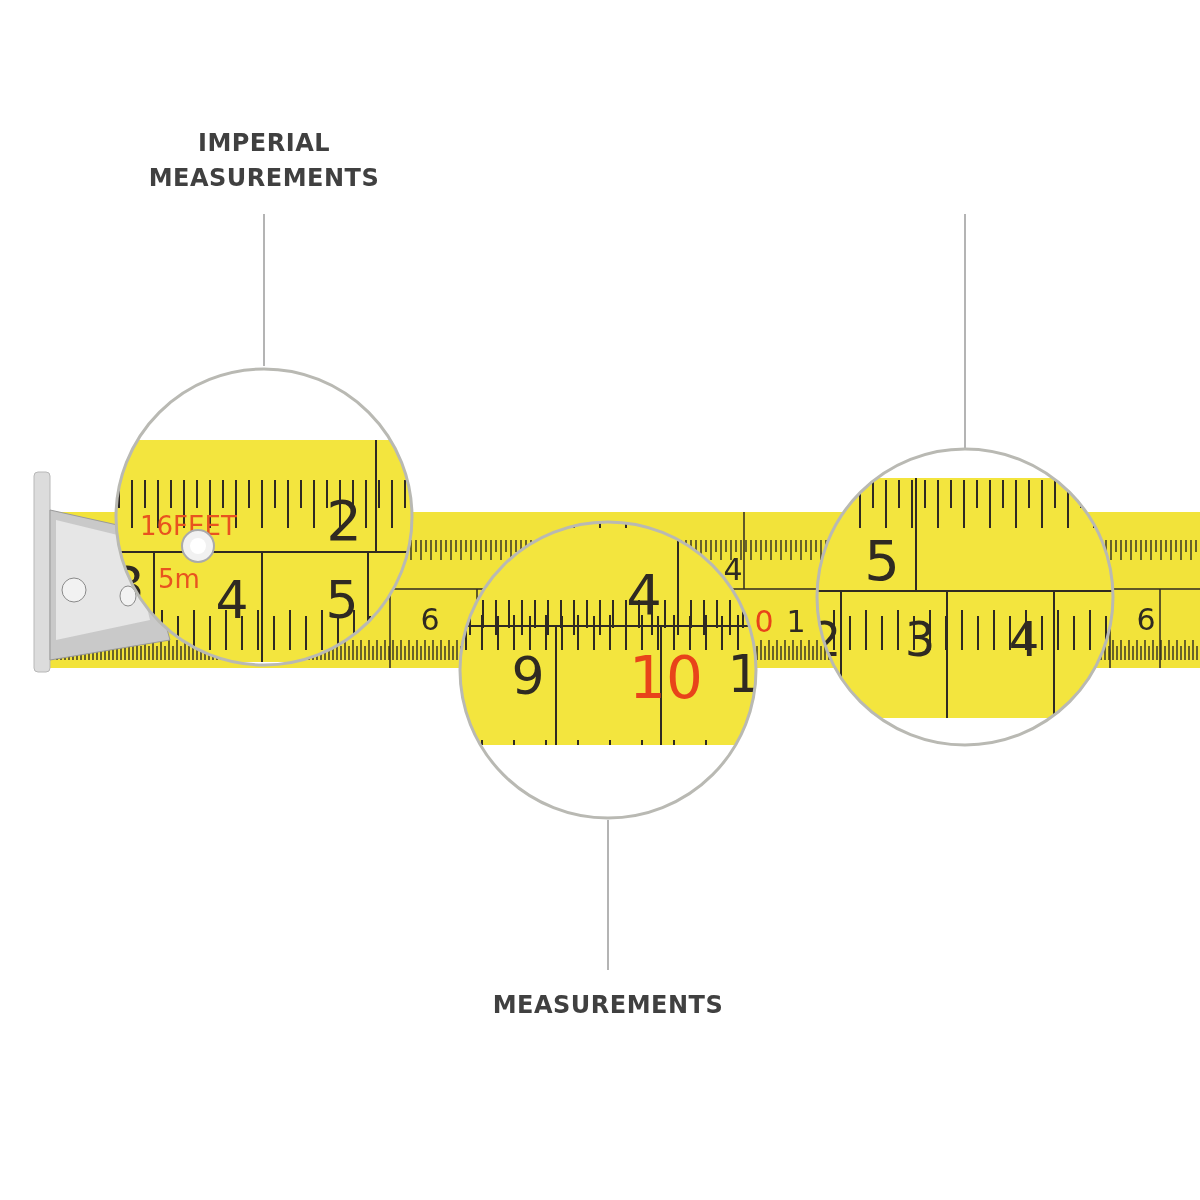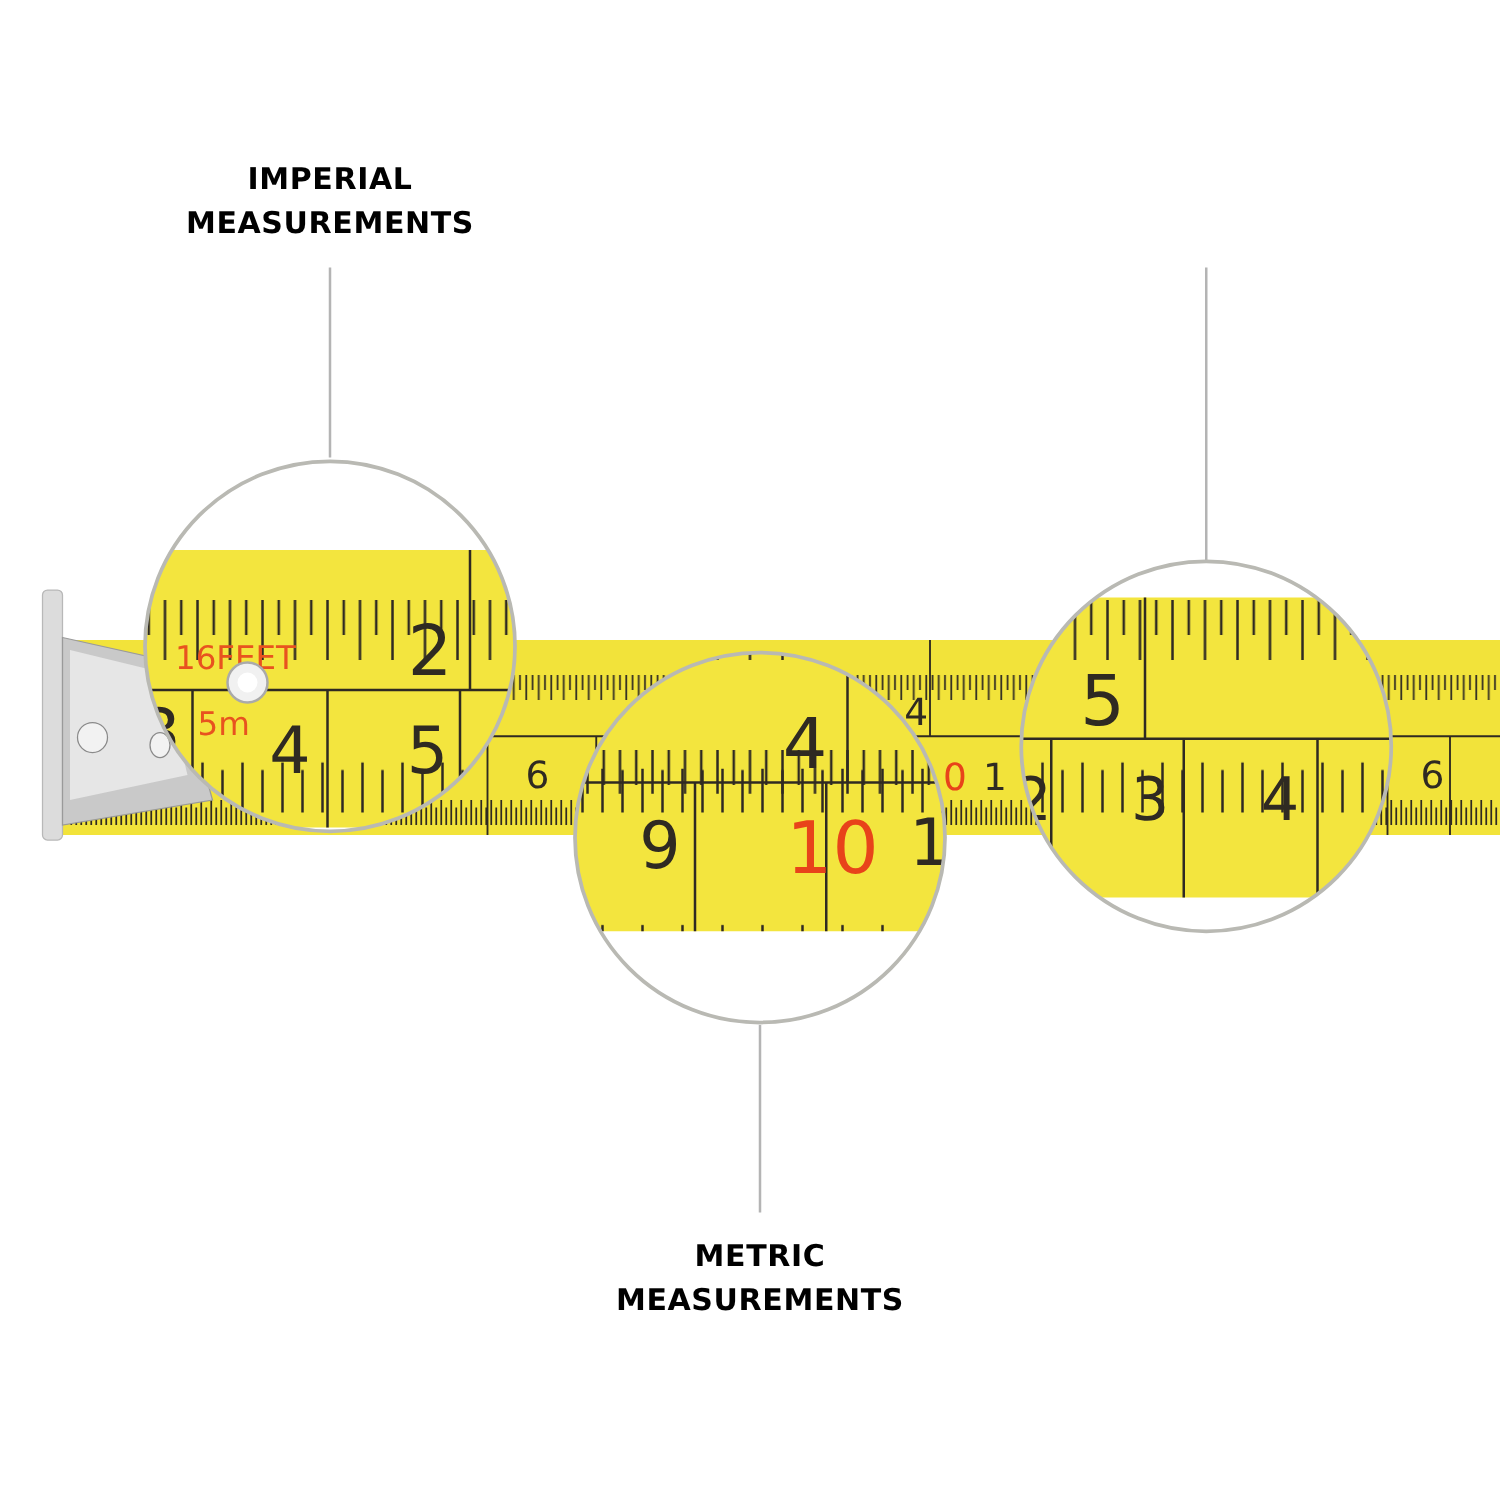--- a/index.html
+++ b/index.html
@@ -1,31 +1,30 @@
 <!DOCTYPE html>
 <html><head>
 <meta charset="utf-8">
 <style>
   html,body{margin:0;padding:0;background:#fff;}
   #stage{position:relative;width:1200px;height:1200px;overflow:hidden;background:#fff;font-family:"DejaVu Sans",sans-serif;}
-  .label{position:absolute;text-align:center;color:#000000;font-weight:bold;font-size:24px;line-height:35px;letter-spacing:0.5px;font-family:"DejaVu Sans",sans-serif;}
+  .label{position:absolute;text-align:center;color:#404040;font-weight:bold;font-size:24px;line-height:35px;letter-spacing:0.5px;font-family:"DejaVu Sans",sans-serif;}
   .leader{position:absolute;width:2px;background:#b4b4b4;}
   svg{position:absolute;left:0;top:0;}
 </style>
 </head>
 <body>
 
 <div id="stage">
 
   <div class="label" style="left:114px;top:126px;width:300px;">
     <div>IMPERIAL</div>
     <div>MEASUREMENTS</div>
   </div>
   <div class="label" style="left:458px;top:988px;width:300px;">
-    <div>METRIC</div>
     <div>MEASUREMENTS</div>
   </div>
 
   <div class="leader" style="left:263px;top:214px;height:152px;"></div>
   <div class="leader" style="left:964px;top:214px;height:234px;"></div>
   <div class="leader" style="left:607px;top:820px;height:150px;"></div>
 
   <svg width="1200" height="1200" viewBox="0 0 1200 1200">
     <defs>
       <pattern id="ticksTop" x="0" y="0" width="10" height="60" patternUnits="userSpaceOnUse">

